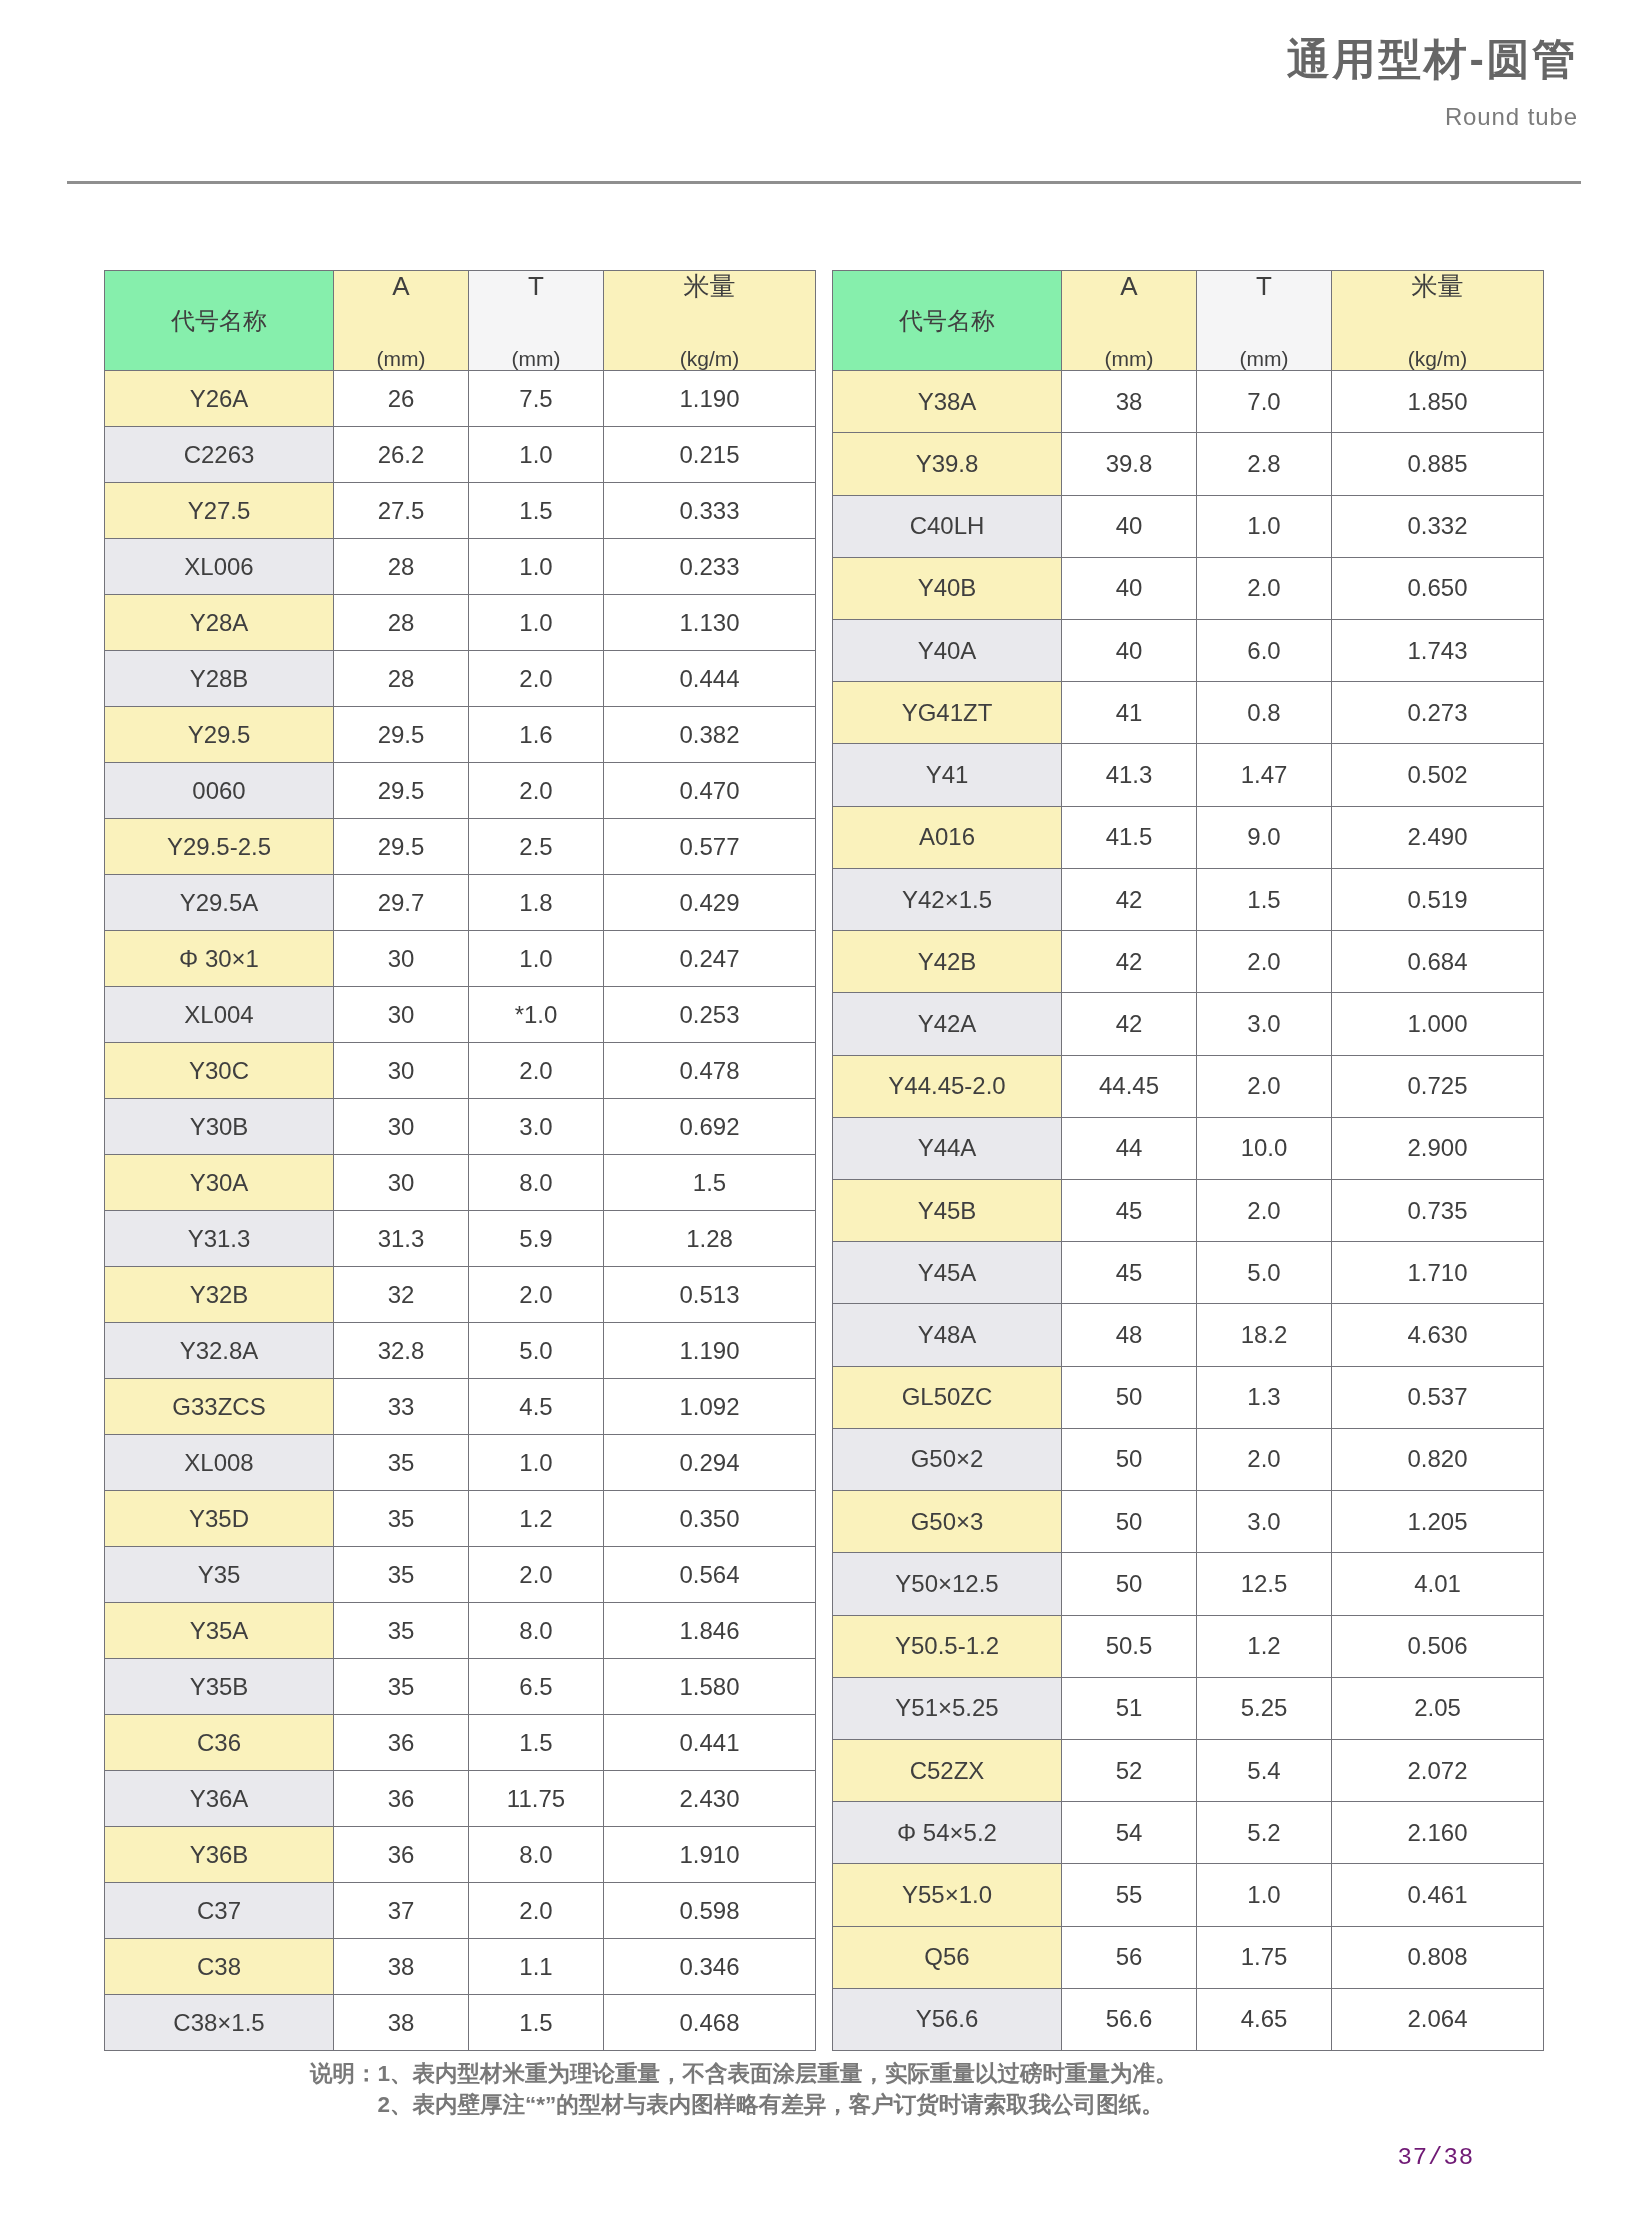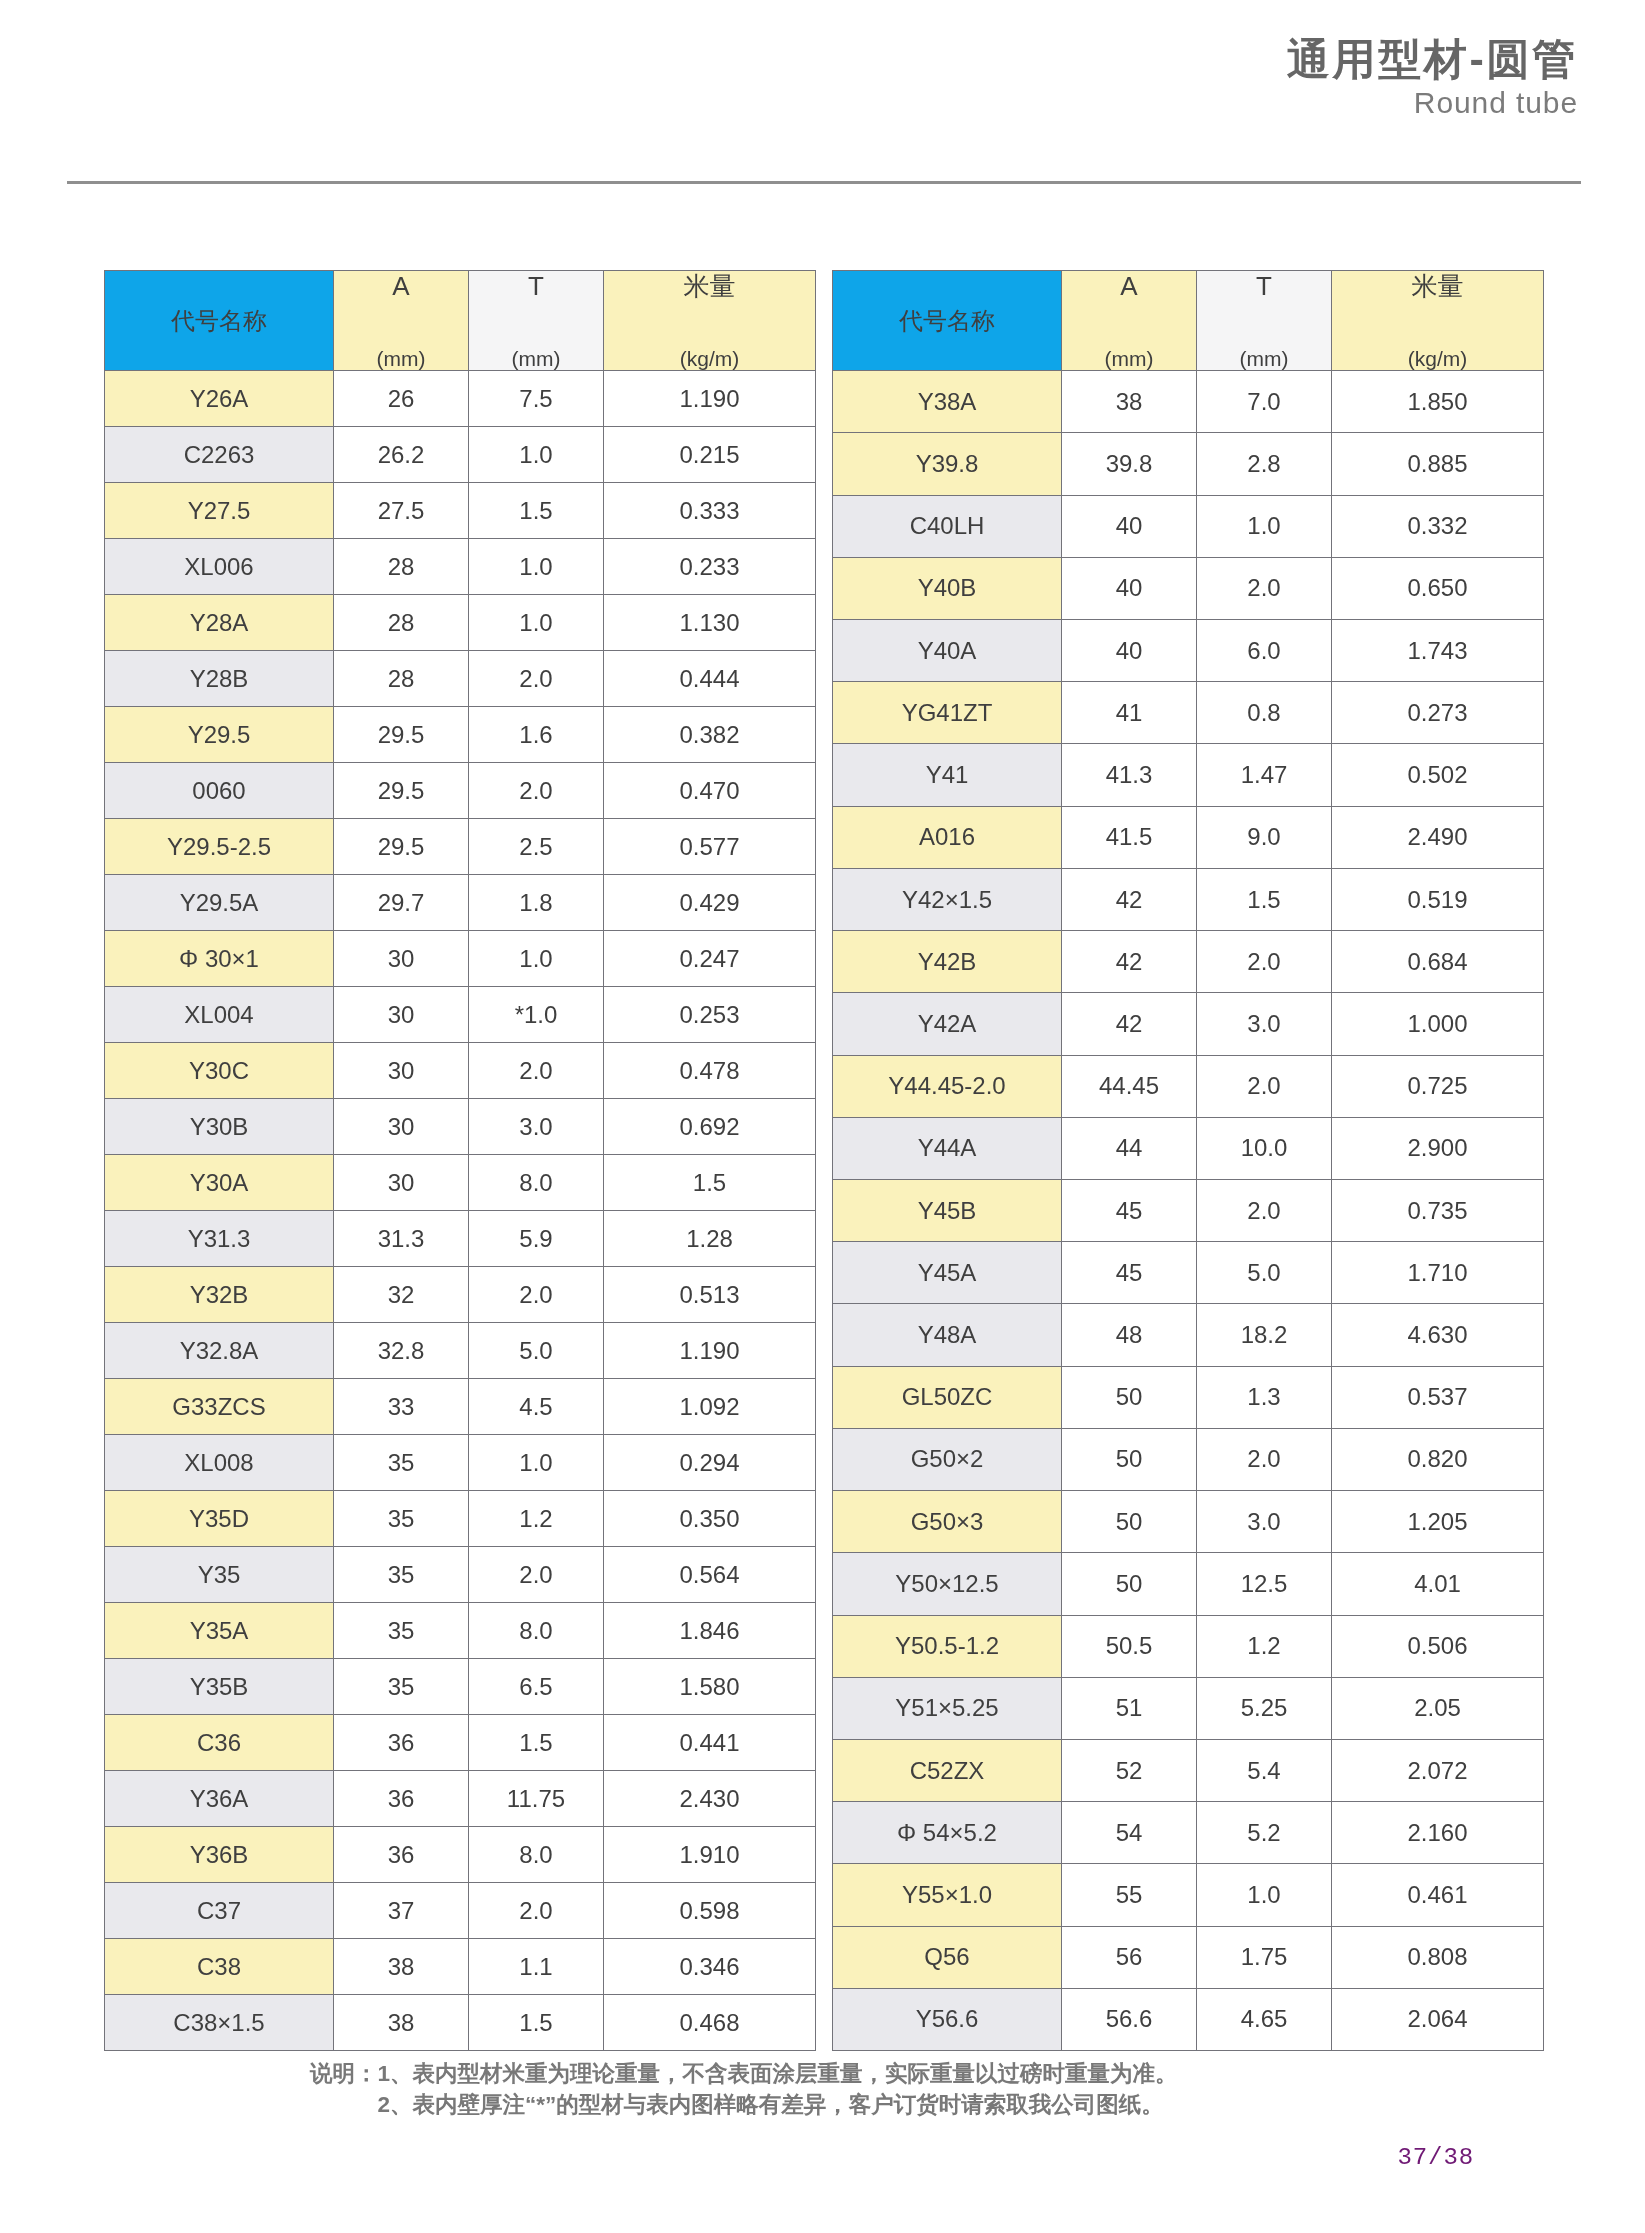--- a/index.html
+++ b/index.html
@@ -2,31 +2,31 @@
 <html style="font-size:14.4px"><head>
 <meta charset="utf-8">
 <style>
   html,body{margin:0;padding:0;background:#ffffff;}
   .sheet{
     position:relative;width:1645px;height:2233px;background:#ffffff;
     font-family:"Liberation Sans", sans-serif;color:#3f3f3f;overflow:hidden;
   }
   .title-block{position:absolute;top:34px;right:67px;text-align:right;}
   .page-title{font-size:43px;font-weight:bold;color:#666666;letter-spacing:2.7px;line-height:1.2;}
-  .page-subtitle{font-size:30px;color:#7b7b7b;letter-spacing:0.9px;margin-top:0;}
+  .page-subtitle{font-size:24px;color:#7b7b7b;letter-spacing:0.9px;margin-top:17px;}
   .title-rule{position:absolute;top:181px;left:67px;width:1514px;height:2.7px;background:#8f8f8f;}
   .tables-wrap{position:absolute;top:270px;left:104px;display:flex;gap:16px;}
   table.spec{border-collapse:collapse;table-layout:fixed;width:711px;}
   table.spec td,table.spec th{
     border:1.8px solid #73737a;text-align:center;vertical-align:middle;
     font-size:24px;font-weight:normal;padding:0;overflow:hidden;white-space:nowrap;
   }
   table.spec thead th{height:58px;}
   table.spec tbody td{height:55px;background:#ffffff;}
-  .h-name{background:#0ea5e9;font-size:26px;}
+  .h-name{background:#86efac;font-size:26px;}
   .h-yellow{background:#faf2bc;}
   .h-white{background:#f5f5f6;}
   .hdr-main{display:block;font-size:26px;line-height:1.05;margin-top:1.8px;}
   .hdr-unit{display:block;font-size:21px;line-height:1.05;margin-top:48px;}
   td.name{font-size:24px;}
   td.name.yellow{background:#faf2bc;}
   td.name.gray{background:#e9e9ed;}
   .notes{position:absolute;top:2058px;left:310px;display:flex;color:#787878;font-size:22.5px;line-height:1.38;font-weight:bold;}
   .notes .label{white-space:nowrap;}
   .notes .note-line{white-space:nowrap;}

